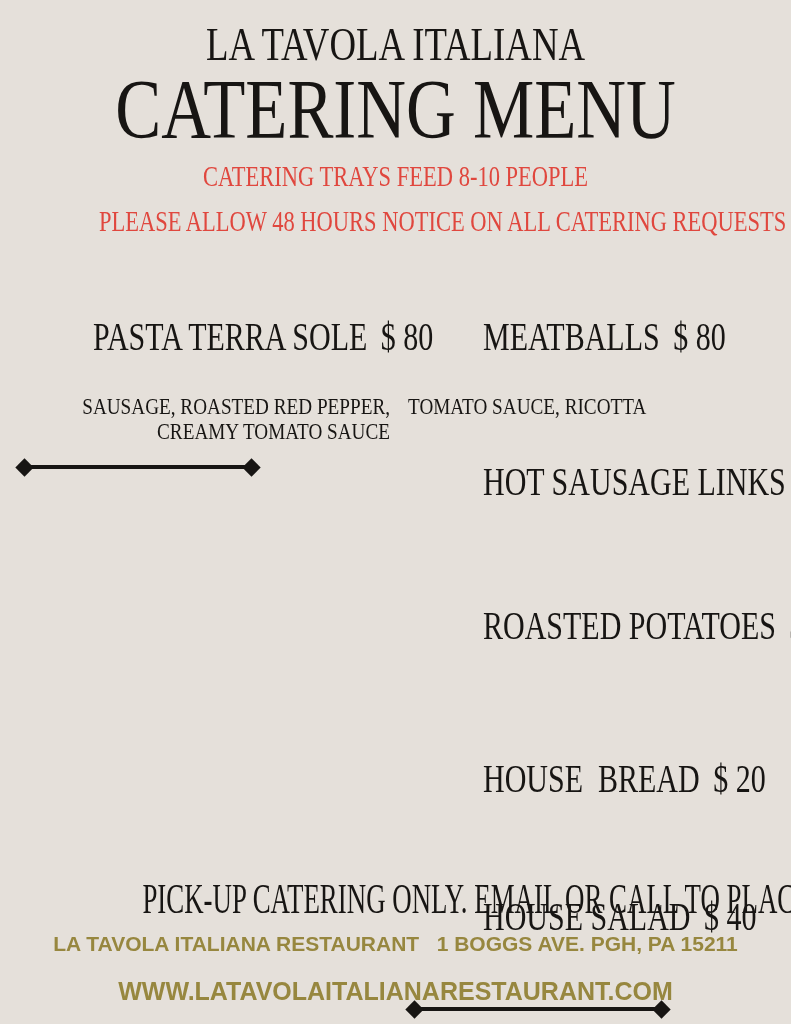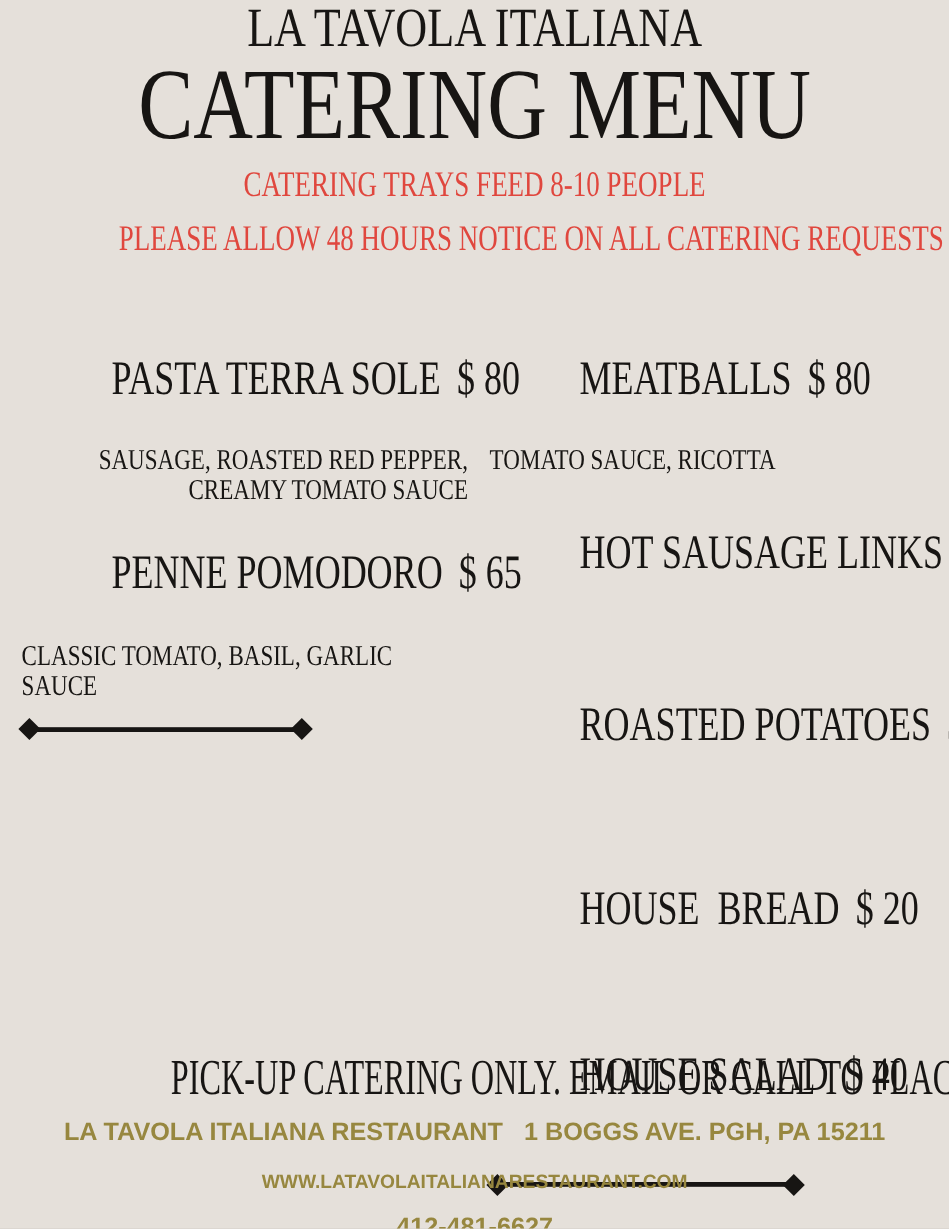--- a/index.html
+++ b/index.html
@@ -12,21 +12,21 @@
     font-family:"Liberation Serif", serif;
     overflow:hidden;
   }
 
   
   .hx   { display:block; transform:scaleX(0.75); transform-origin:0 0; white-space:pre; margin:0; }
   .dx   { display:block; width:125%; transform:scaleX(0.80); transform-origin:0 0; white-space:pre-wrap; margin:0; }
   .hx-c { display:block; transform:scaleX(0.80); transform-origin:50% 0; white-space:pre; text-align:center; margin:0; }
 
   
-  .header { }
+  .header { padding-top:22px; }
   .restaurant-name { font-size:46px; line-height:1.0; font-weight:normal; }
   .menu-title      { font-size:84px; line-height:0.95; font-weight:normal; margin-top:2px; transform:scaleX(0.82); }
   .note            { font-size:30px; line-height:1.05; color:#e0473e; transform:scaleX(0.75); }
   .note-1 { margin-top:10px; }
   .note-2 { margin-top:14px; }
 
   
   .columns { display:flex; margin-top:45px; padding:0 14px 0 18px; gap:18px; }
   .col-left  { width:372px; flex:0 0 372px; }
   .col-right { flex:1 1 auto; }
@@ -54,21 +54,21 @@
   .col-right .divider .rule { width:242px; }
   .diamond { width:13px; height:13px; background:#171513; transform:rotate(45deg); flex:0 0 auto; margin:0 -4px; }
   .diamond.left  { margin:0 -4px 0 0; }
   .diamond.right { margin:0 0 0 -4px; }
 
   
   .footer { position:absolute; left:0; right:0; top:878px; text-align:center; }
   .order-line { font-size:42px; line-height:1.0; font-weight:normal; transform:scaleX(0.64); }
   .gold { font-family:"Liberation Sans", sans-serif; font-weight:bold; color:#97873f; white-space:pre; }
   .address-line { font-size:21px; margin-top:12px; }
-  .website-line { font-size:16px; margin-top:7px; }
+  .website-line { font-size:25px; margin-top:7px; }
   .phone-line   { font-size:21px; margin-top:7px; }
 </style>
 </head>
 <body>
 
 <div class="page">
 
   <header class="header">
     <h1 class="hx-c restaurant-name">LA TAVOLA ITALIANA</h1>
     <h2 class="hx-c menu-title">CATERING MENU</h2>
@@ -82,26 +82,20 @@
 
       <div class="menu-item mb0">
         <h3 class="hx item-line">
           <span class="item-name">PASTA TERRA SOLE</span><span class="item-price">$ 80</span>
         </h3>
         <p class="dx item-desc">SAUSAGE, ROASTED RED PEPPER, CREAMY TOMATO SAUCE</p>
       </div>
 
 
 
-      <div class="menu-item mb16">
-        <h3 class="hx item-line">
-          <span class="item-name">PENNE POMODORO</span><span class="item-price">$ 65</span>
-        </h3>
-        <p class="dx item-desc">CLASSIC TOMATO, BASIL, GARLIC SAUCE</p>
-      </div>
 
       <div class="divider">
         <span class="diamond left"></span>
         <span class="rule"></span>
         <span class="diamond right"></span>
       </div>
 
       <div class="menu-item">
         <h3 class="hx item-line chicken-head">
           

